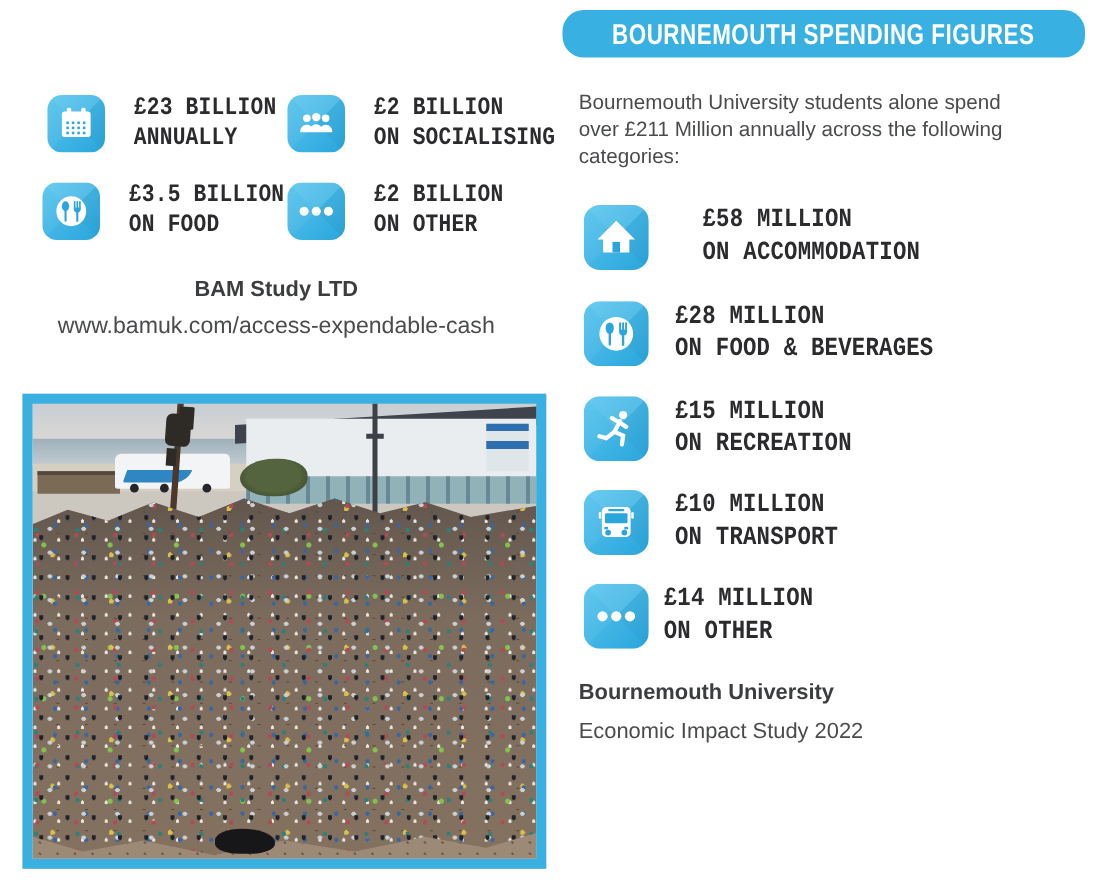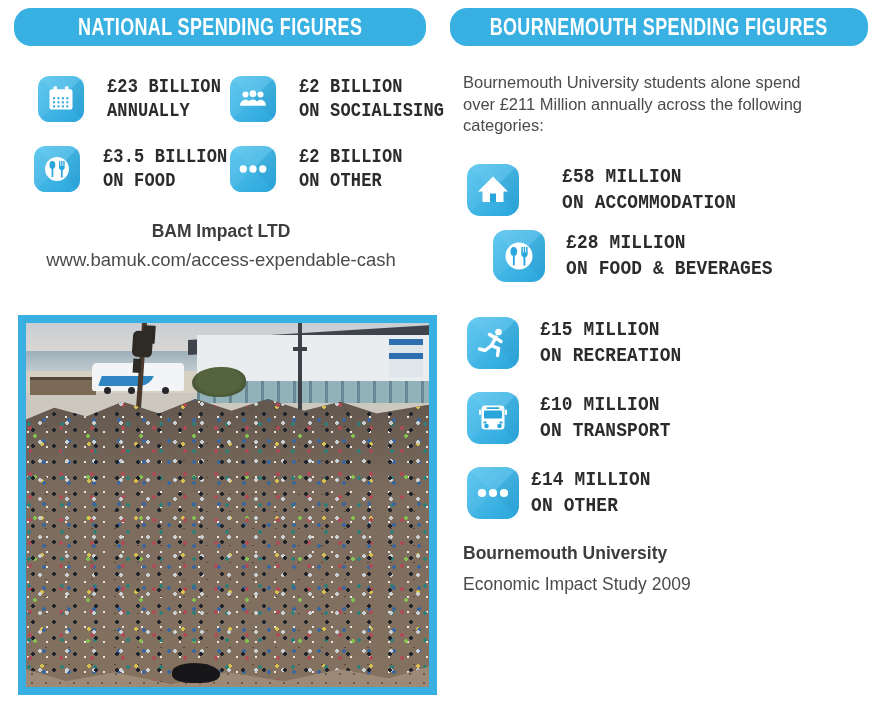--- a/index.html
+++ b/index.html
@@ -106,23 +106,20 @@
   <defs>
     <linearGradient id="bgrad" x1="0" y1="0" x2="1" y2="1">
       <stop offset="0" stop-color="#5ac6ee"></stop>
       <stop offset="1" stop-color="#29a5dc"></stop>
     </linearGradient>
   </defs>
 </svg>
 
 <div class="page">
 
-  <div class="banner banner-left">
-    <span class="t">NATIONAL SPENDING FIGURES</span>
-  </div>
   <div class="banner banner-right">
     <span class="t">BOURNEMOUTH SPENDING FIGURES</span>
   </div>
 
   <div class="stat" style="left:36px;top:75px;">
     <svg class="badge sm" viewBox="0 0 52 52">
       <rect width="52" height="52" rx="13" fill="url(#bgrad)"></rect>
       <path d="M0 0 L52 0 L26 26 Z" fill="#fff" opacity=".10"></path>
         <path d="M0 0 L0 52 L26 26 Z" fill="#fff" opacity=".05"></path>
         <path d="M52 0 L52 52 L26 26 Z" fill="#000" opacity=".03"></path>
@@ -203,21 +200,21 @@
           <circle cx="37" cy="26" r="4.1"></circle>
         </g>
     </svg>
     <div class="stat-text sm-text">
       <span class="statline">£2 BILLION</span>
       <span class="statline">ON OTHER</span>
     </div>
   </div>
 
   <div class="src-block" style="top:221px;">
-    <span class="src-name">BAM Impact LTD</span>
+    <span class="src-name">BAM Study LTD</span>
   </div>
   <div class="src-block" style="top:249px;">
     <span class="src-url">www.bamuk.com/access-expendable-cash</span>
   </div>
 
   <div class="photo">
     <div class="photo-inner">
       <div class="sky"></div>
       <div class="sea"></div>
       <div class="beach"></div>
@@ -252,21 +249,21 @@
         <path d="M52 0 L52 52 L26 26 Z" fill="#000" opacity=".03"></path>
       <path d="M26 12.5 L11 27.5 L15.5 27.5 L15.5 38 L36.5 38 L36.5 27.5 L41 27.5 Z" fill="#fff"></path>
       <rect x="23" y="29.5" width="6" height="8.5" fill="#2aa6dc"></rect>
     </svg>
     <div class="stat-text lg-text">
       <span class="statline">£58 MILLION</span>
       <span class="statline">ON ACCOMMODATION</span>
     </div>
   </div>
 
-  <div class="stat" style="left:467px;top:230px;margin-left:26px;">
+  <div class="stat" style="left:467px;top:241px;">
     <svg class="badge lg" viewBox="0 0 52 52">
       <rect width="52" height="52" rx="13" fill="url(#bgrad)"></rect>
       <path d="M0 0 L52 0 L26 26 Z" fill="#fff" opacity=".10"></path>
         <path d="M0 0 L0 52 L26 26 Z" fill="#fff" opacity=".05"></path>
         <path d="M52 0 L52 52 L26 26 Z" fill="#000" opacity=".03"></path>
       <circle cx="26" cy="26" r="13.5" fill="#fff"></circle>
       <g fill="#2aa6dc">
         <ellipse cx="20.8" cy="21.5" rx="3.3" ry="4.6"></ellipse>
         <rect x="19.9" y="25" width="1.9" height="10.5" rx=".9"></rect>
         <rect x="28.3" y="16.8" width="1.5" height="6.5" rx=".7"></rect>
@@ -336,15 +333,15 @@
           <circle cx="37" cy="26" r="4.1"></circle>
         </g>
     </svg>
     <div class="stat-text lg-text">
       <span class="statline">£14 MILLION</span>
       <span class="statline">ON OTHER</span>
     </div>
   </div>
 
   <div class="foot-name">Bournemouth University</div>
-  <div class="foot-line">Economic Impact Study 2009</div>
+  <div class="foot-line">Economic Impact Study 2022</div>
 
 </div>
 
 </body></html>

